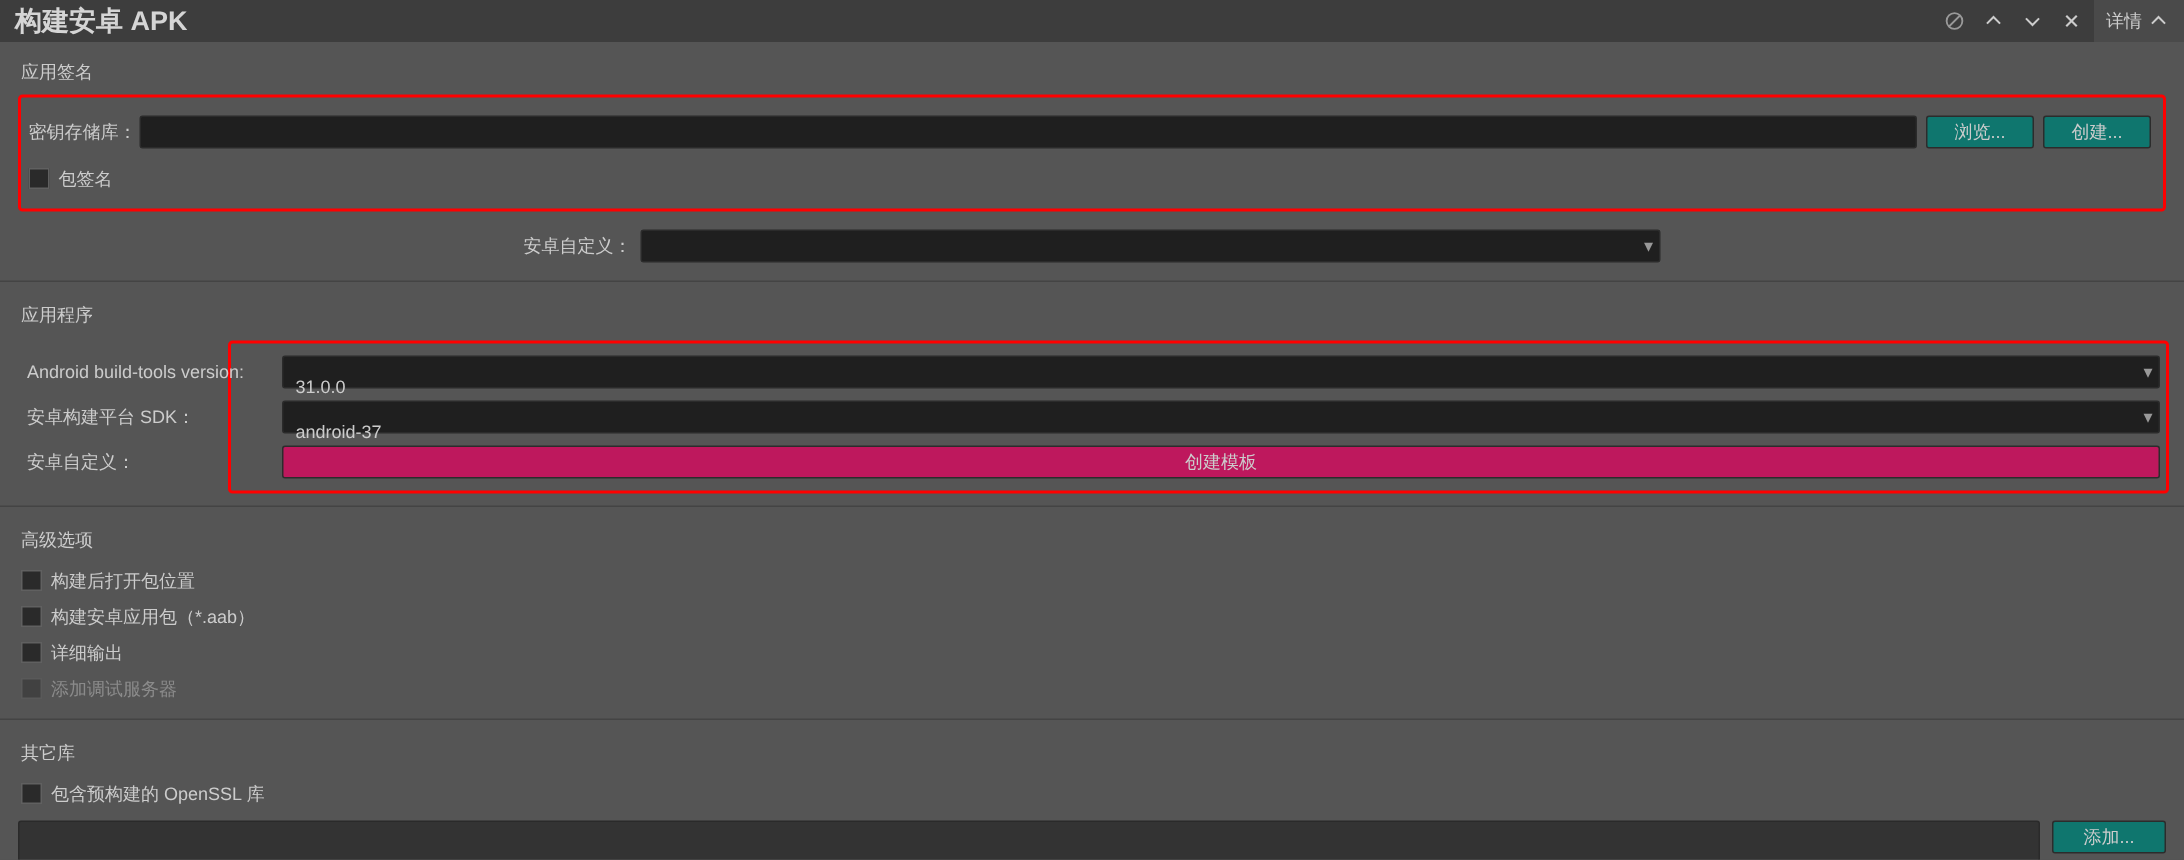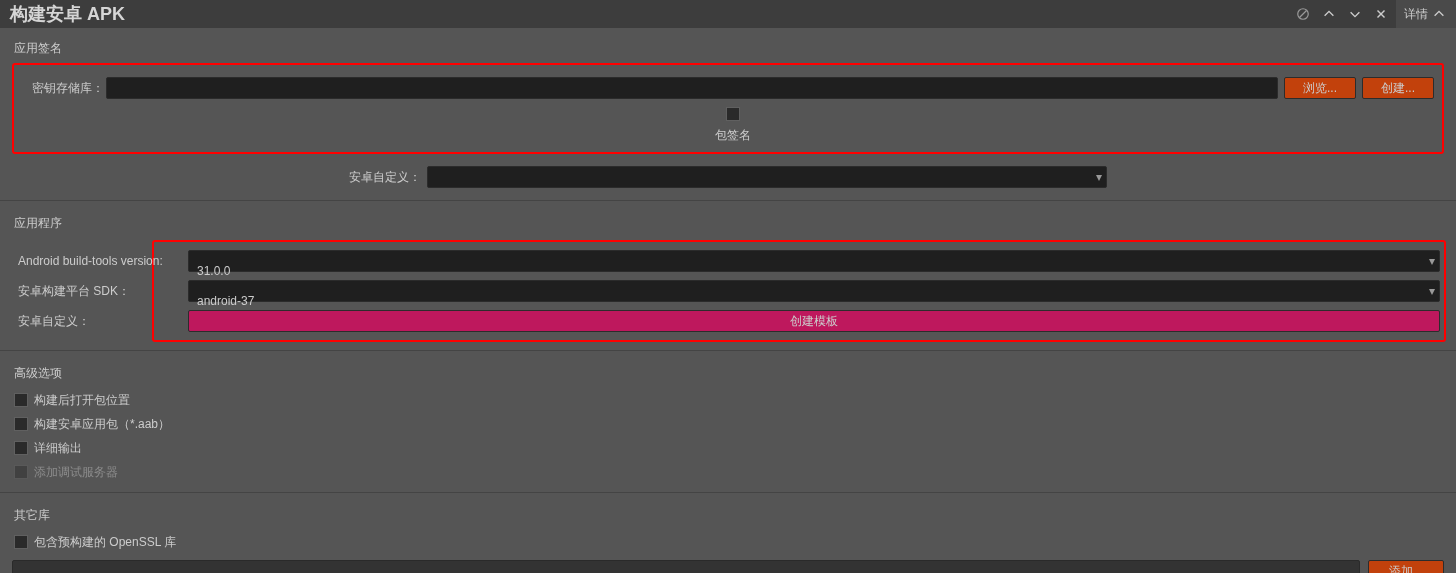--- a/index.html
+++ b/index.html
@@ -50,21 +50,21 @@
     .section-title {
       color: #cccccc;
       font-size: 12px;
       padding: 6px 0 6px 2px;
     }
     .highlight-box {
       border: 2px solid #ff0000;
       border-radius: 3px;
     }
     .signing-box {
-      padding: 10px 8px 8px 16px;
+      padding: 10px 8px 8px 3px;
       margin-top: -6px;
     }
     .row {
       display: flex;
       align-items: center;
       gap: 6px;
       min-height: 26px;
     }
     .label {
       color: #cccccc;
@@ -77,21 +77,21 @@
       height: 22px;
       background: #1f1f1f;
       border: 1px solid #2b2b2b;
       border-radius: 2px;
       color: #ccc;
       padding: 0 6px;
     }
     .btn {
       height: 22px;
       min-width: 72px;
-      background: #c2410c;
+      background: #0f766e;
       border: 1px solid #2c2c2c;
       color: #cccccc;
       font-size: 12px;
       border-radius: 2px;
       cursor: pointer;
       padding: 0 12px;
     }
     .checkbox-row {
       display: flex;
       align-items: center;
@@ -222,21 +222,21 @@
 <div class="body-area">
 
   <div class="section-title" style="margin-bottom: 6px;">应用签名</div>
   <div class="highlight-box signing-box">
     <div class="row">
       <span class="label keystore-label">密钥存储库：</span>
       <input class="input" value="" style="">
       <button class="btn">浏览...</button>
       <button class="btn">创建...</button>
     </div>
-    <div class="checkbox-row" style="margin-top:6px;flex-direction:column;">
+    <div class="checkbox-row" style="margin-top:6px;">
       <div class="checkbox"></div>
       <span class="label">包签名</span>
     </div>
   </div>
 
   <div class="cert-row">
     <span class="label cert-label">安卓自定义：</span>
     <div class="select" style="flex:0 0 680px; min-width:680px;">
       <span class="select-text"></span>
       <span class="select-arrow">▾</span>

